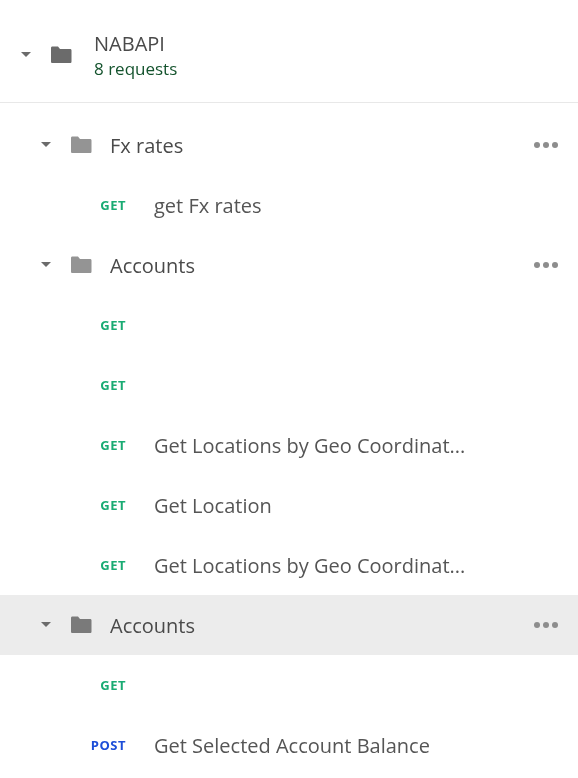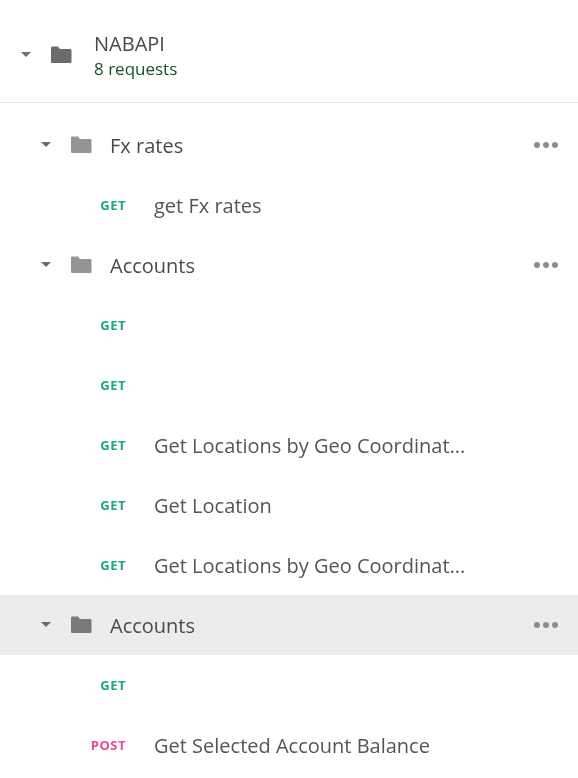--- a/index.html
+++ b/index.html
@@ -101,21 +101,21 @@
   .request-row .method {
     width: 54px;
     text-align: right;
     font-size: 13px;
     font-weight: 700;
     letter-spacing: 0.5px;
     margin-right: 28px;
     flex-shrink: 0;
   }
   .request-row .method.m-get { color: #1aab73; }
-  .request-row .method.m-post { color: #ec4899; }
+  .request-row .method.m-post { color: #1d4ed8; }
   .request-row .rname {
     white-space: nowrap;
     overflow: hidden;
     text-overflow: ellipsis;
   }
 
   svg { display: block; }
 </style>
 </head>
 <body>

